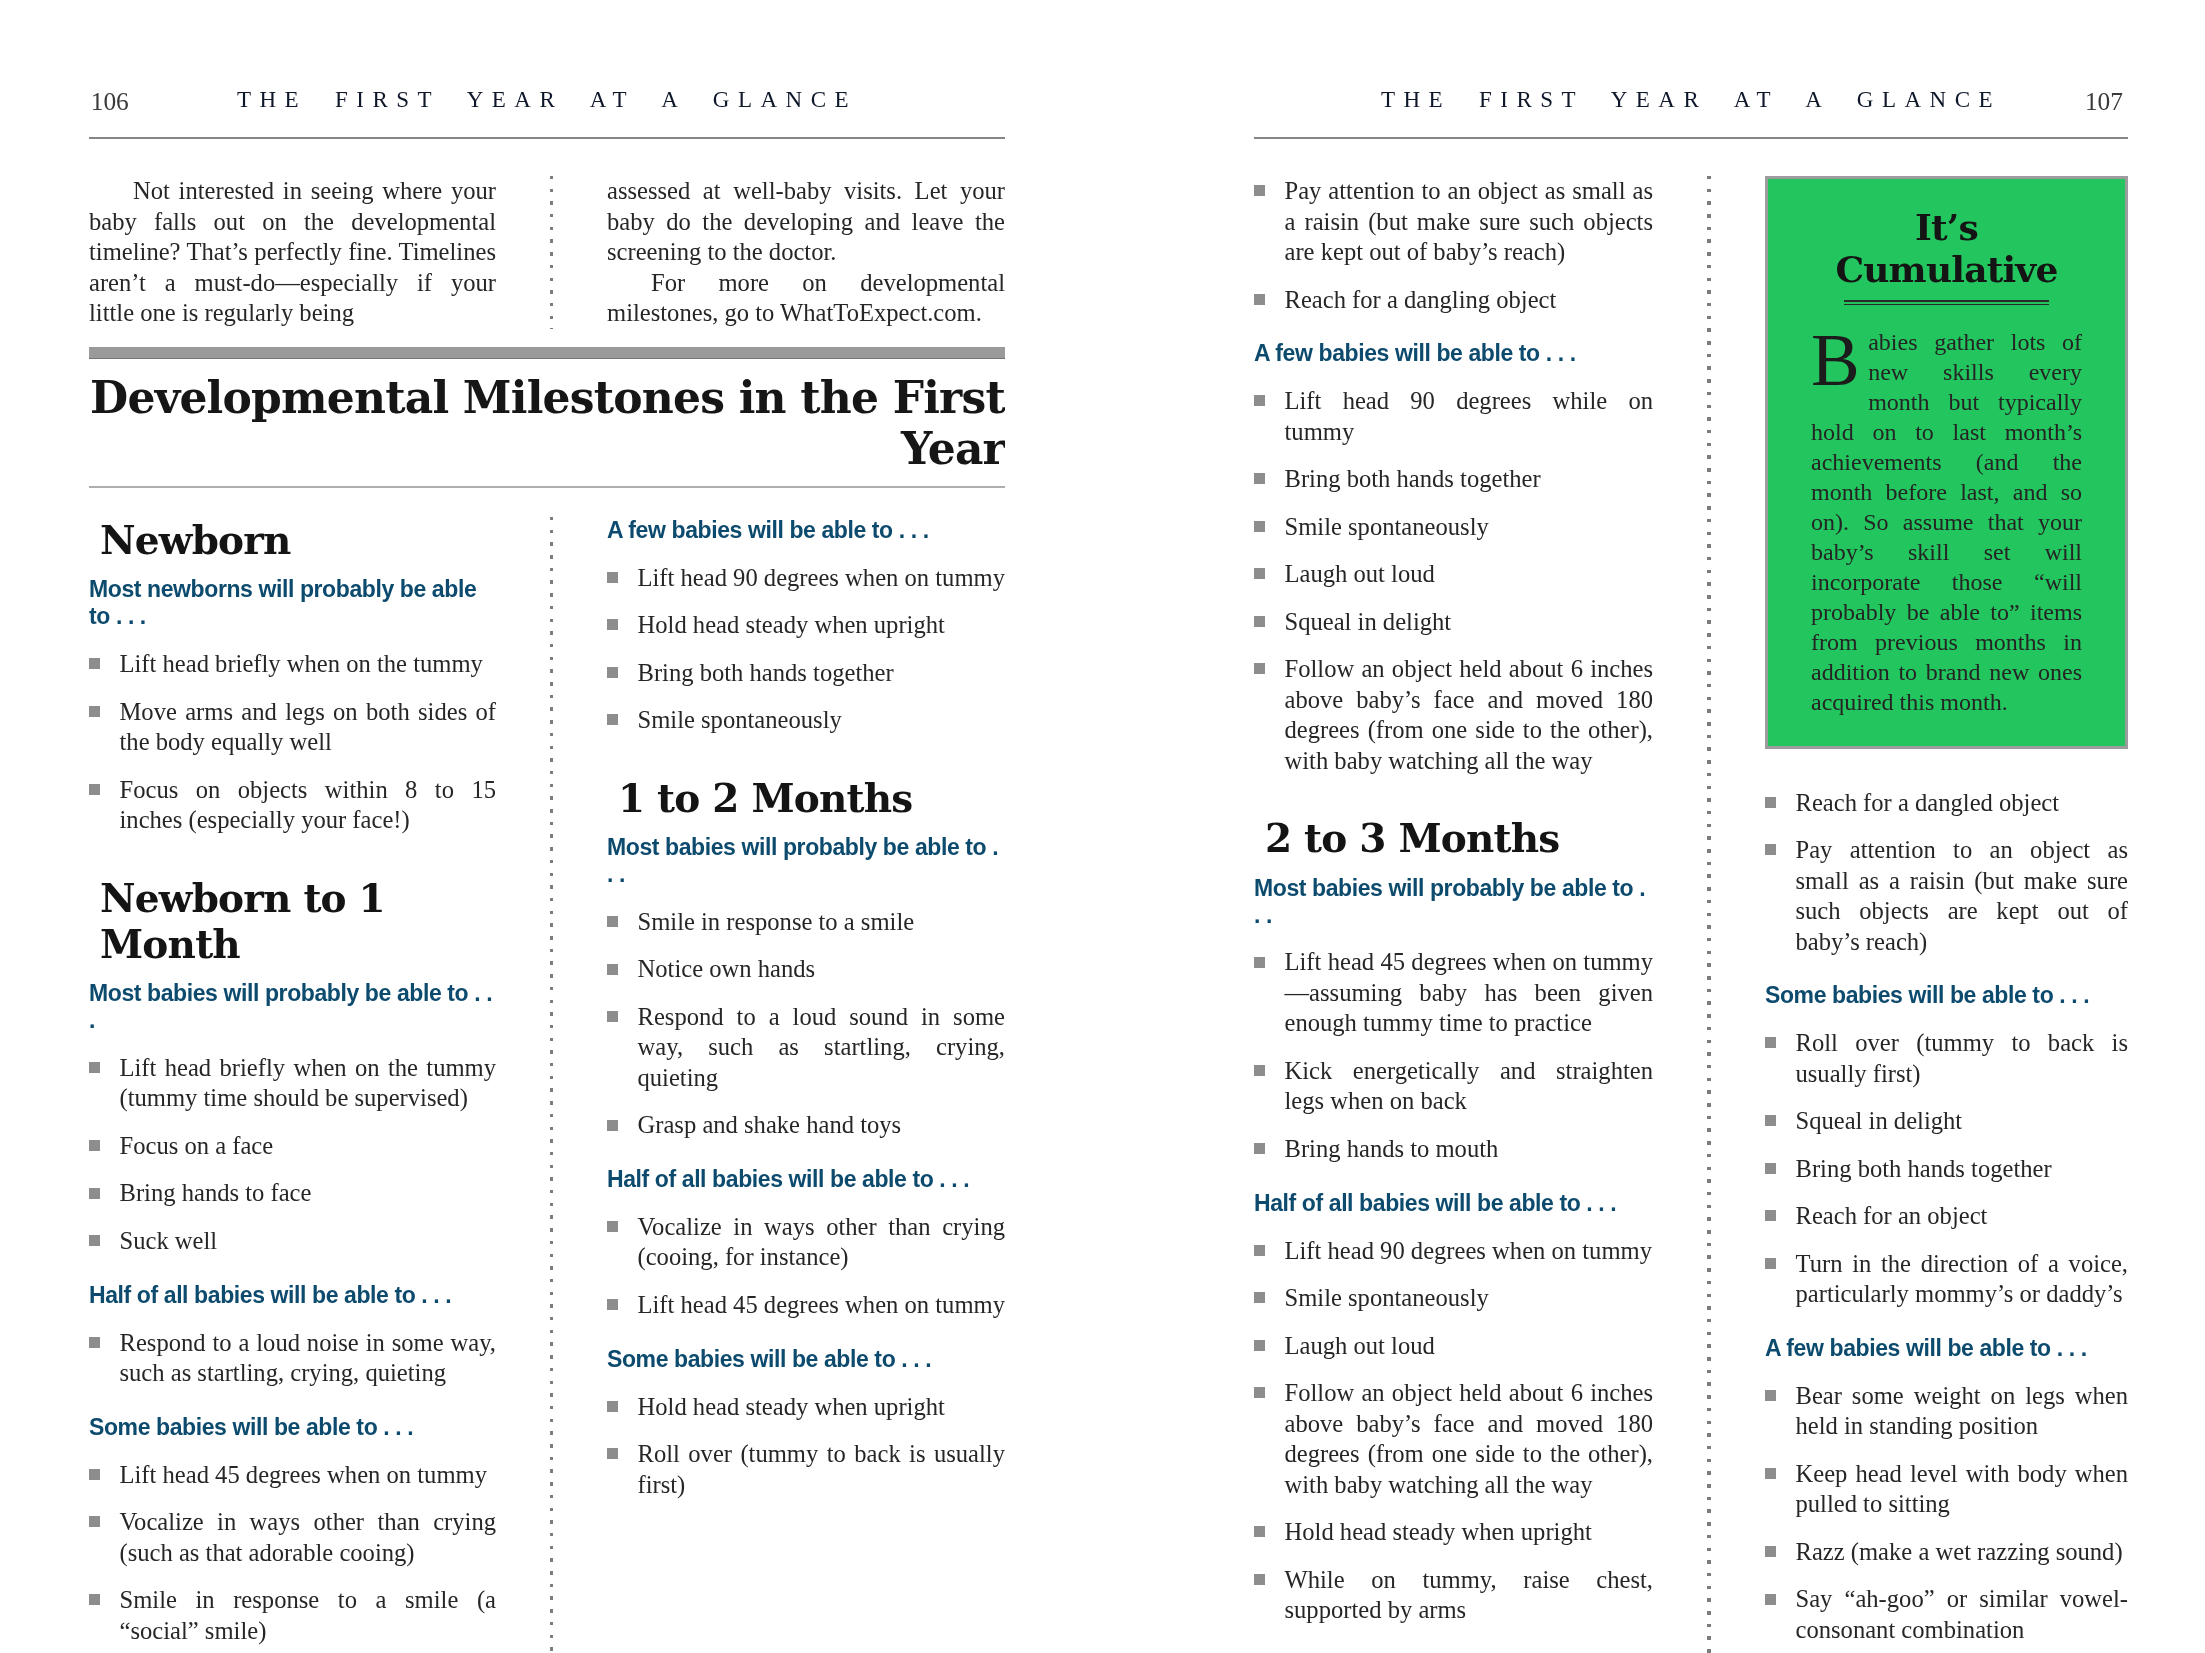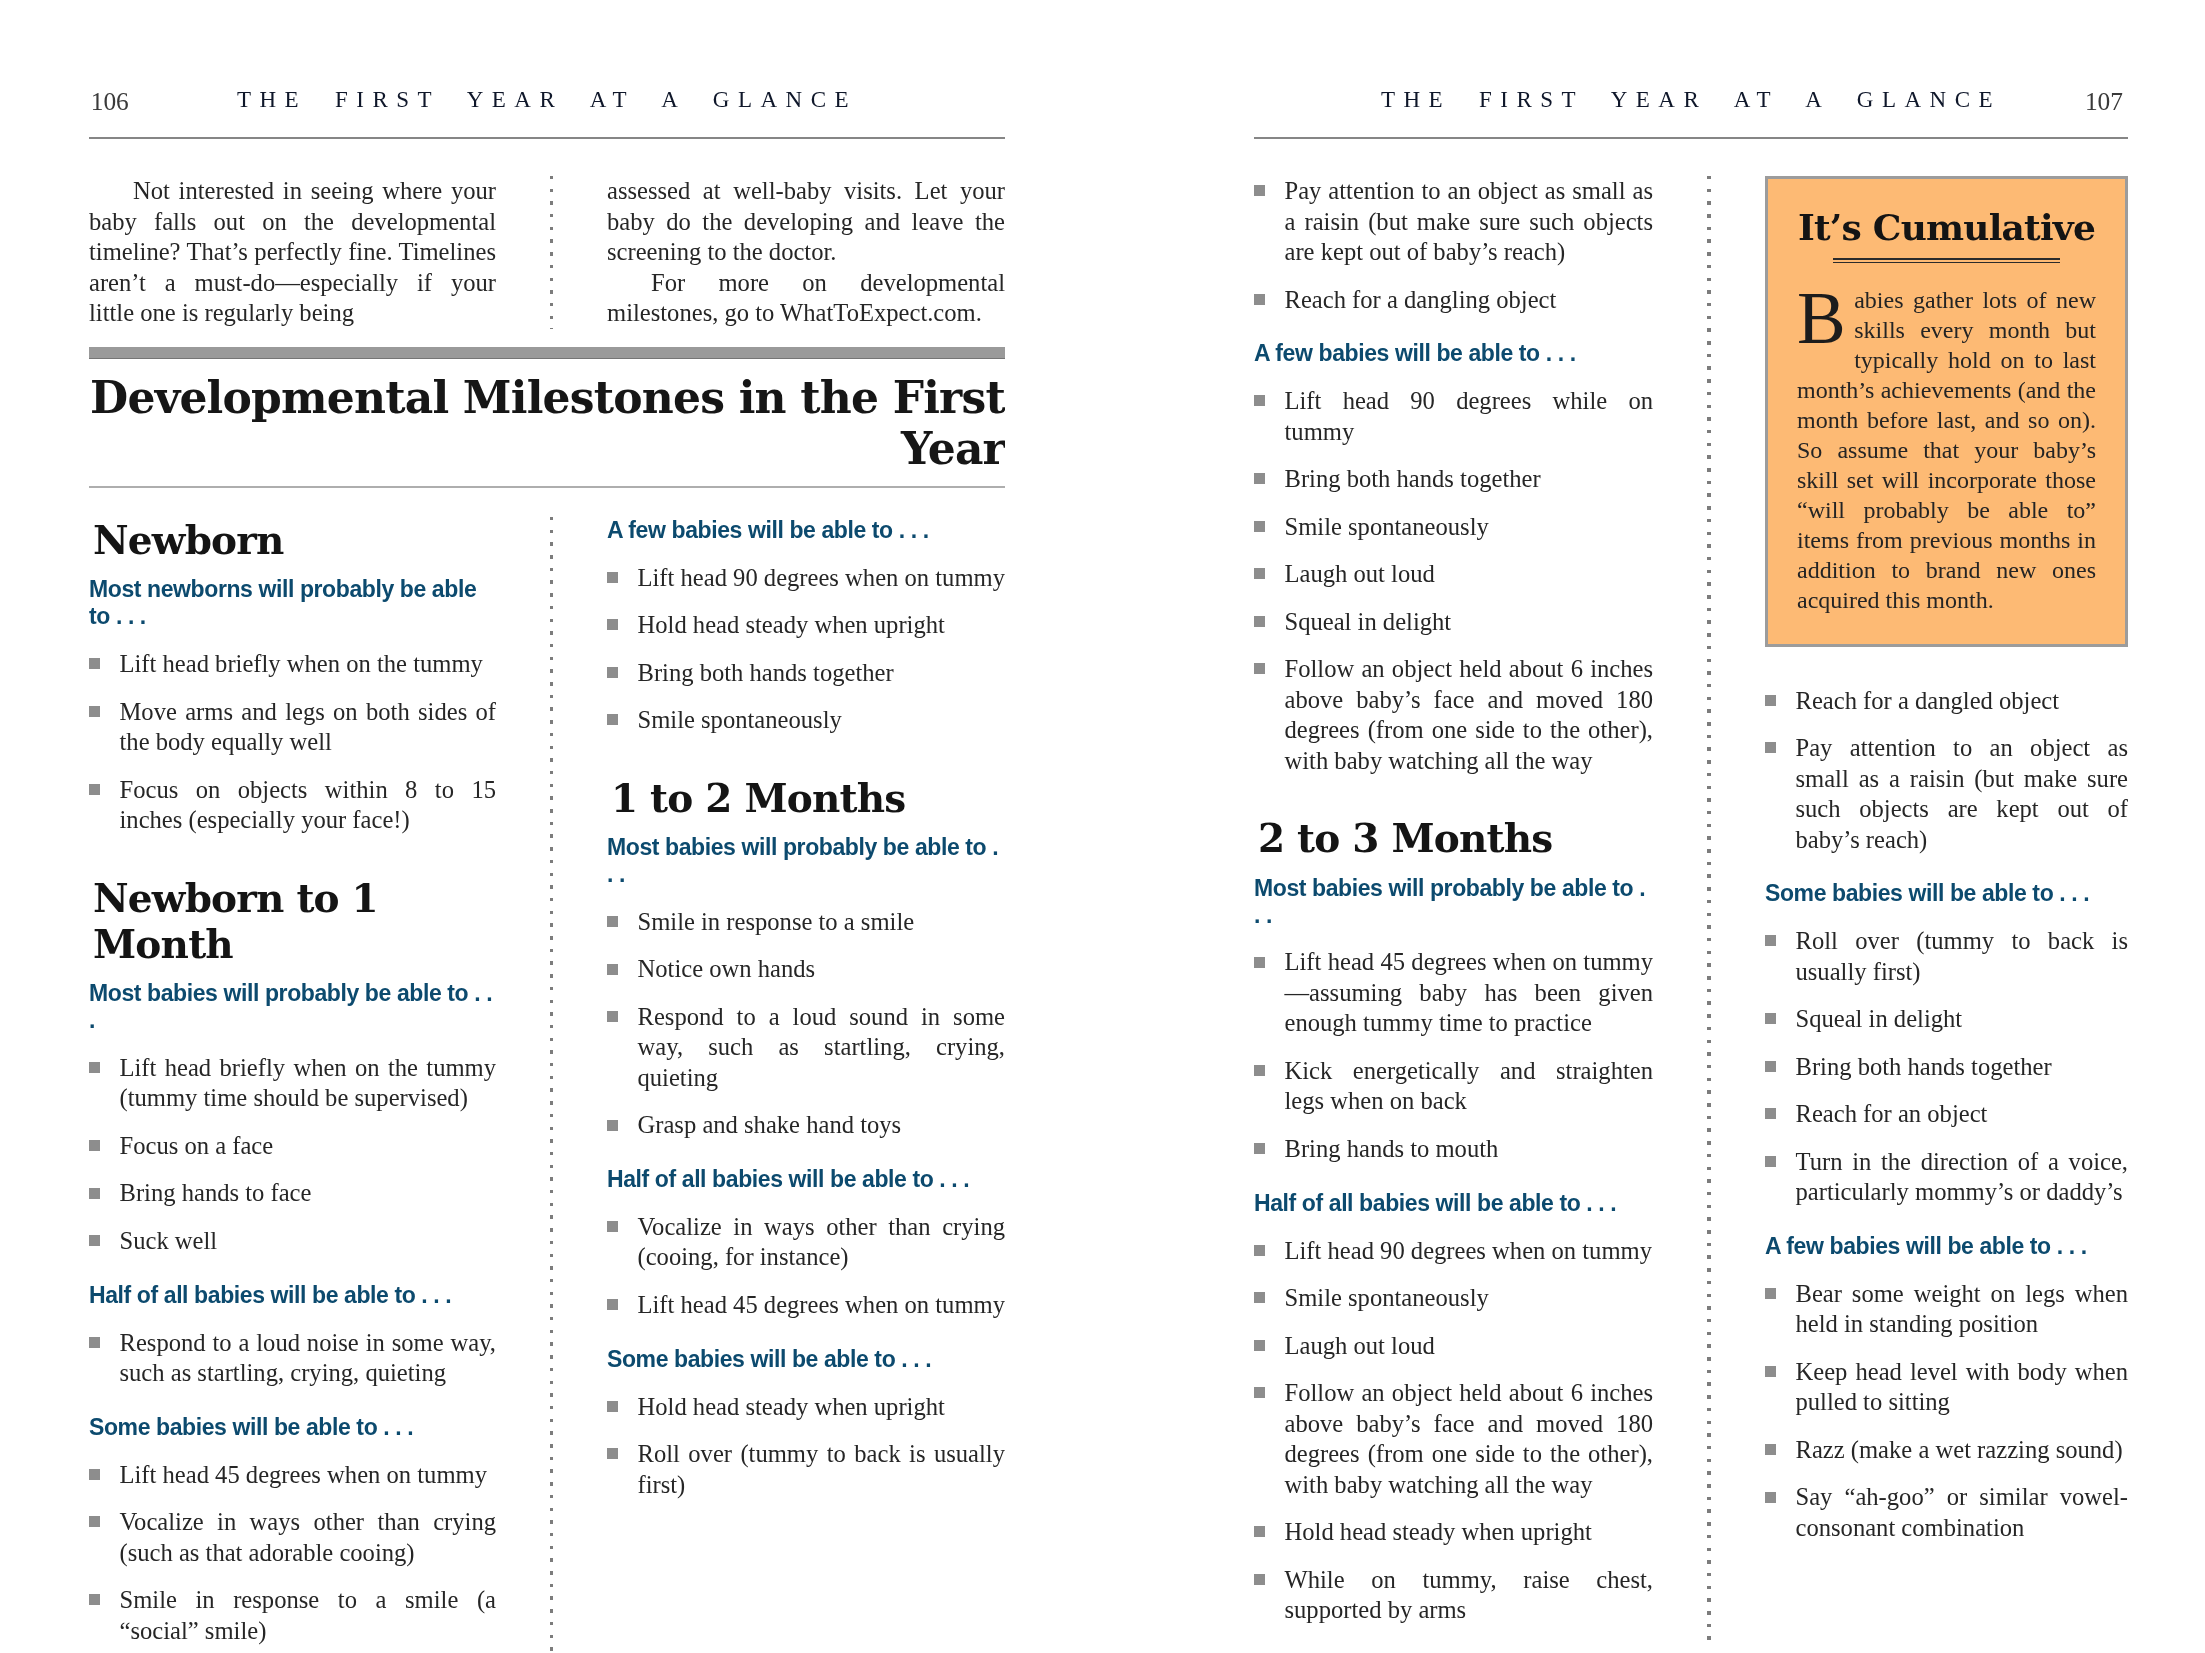--- a/index.html
+++ b/index.html
@@ -34,32 +34,32 @@
   
   .section-block{margin-top:18px;text-align:right;}
   .section-bar{height:11px;background:#9a9a9a;border-bottom:1.7px solid #757575;}
   h1.section-title{font-family:"DejaVu Serif",serif;font-weight:bold;letter-spacing:-0.8px;
       font-size:44px;color:#161616;margin:13.6px 0 12px;}
   .title-rule{height:1.7px;background:#aeaeae;}
 
   
   .col{min-width:0;}
   h2.age{font-family:"DejaVu Serif",serif;font-weight:bold;font-size:39px;color:#141414;
-         letter-spacing:-0.8px;margin:39px 4px 0;}
+         letter-spacing:-0.8px;margin:39px 11px 0;}
   .sub{font-family:"Liberation Sans",sans-serif;font-weight:bold;font-size:23px;
        color:#0c4a6e;letter-spacing:-0.4px;margin:25.4px 0 18.7px;}
   h2.age + .sub{margin-top:13.6px;}
   .col > :first-child{margin-top:0 !important;}
   ul.milestones{list-style:none;margin:0;padding:0;}
   ul.milestones li{display:grid;grid-template-columns:30.5px 1fr;margin:0 0 17px 0;}
   .sq{width:11px;height:11px;background:#8d8d8d;margin-top:9.3px;}
   .item-text{font-size:24.6px;line-height:30.5px;text-align:justify;color:#262626;min-width:0;}
 
   
-  .cume-box{border:3.4px solid #9c9c9c;background:#fdba74;padding:22px 29px 29px;margin:1.7px 0 39px 0;}
+  .cume-box{border:3.4px solid #9c9c9c;background:#22c55e;padding:22px 43px 29px;margin:1.7px 0 39px 0;}
   .box-title{font-family:"DejaVu Serif",serif;font-weight:bold;font-size:36px;color:#141414;
              text-align:center;margin:5.1px 0 0;letter-spacing:-0.8px;}
   .box-rule{width:76%;height:4.2px;margin:10.2px auto 22px;box-sizing:border-box;
             border-top:2.5px solid #2b2b2b;border-bottom:0.8px solid #2b2b2b;}
   .box-body{font-size:24px;line-height:30px;text-align:justify;margin:0;color:#242424;}
   .dropcap{float:left;font-size:73px;line-height:58px;padding:5.1px 8.5px 0 0;color:#1c1c1c;}
 </style>
 </head>
 <body>
 

